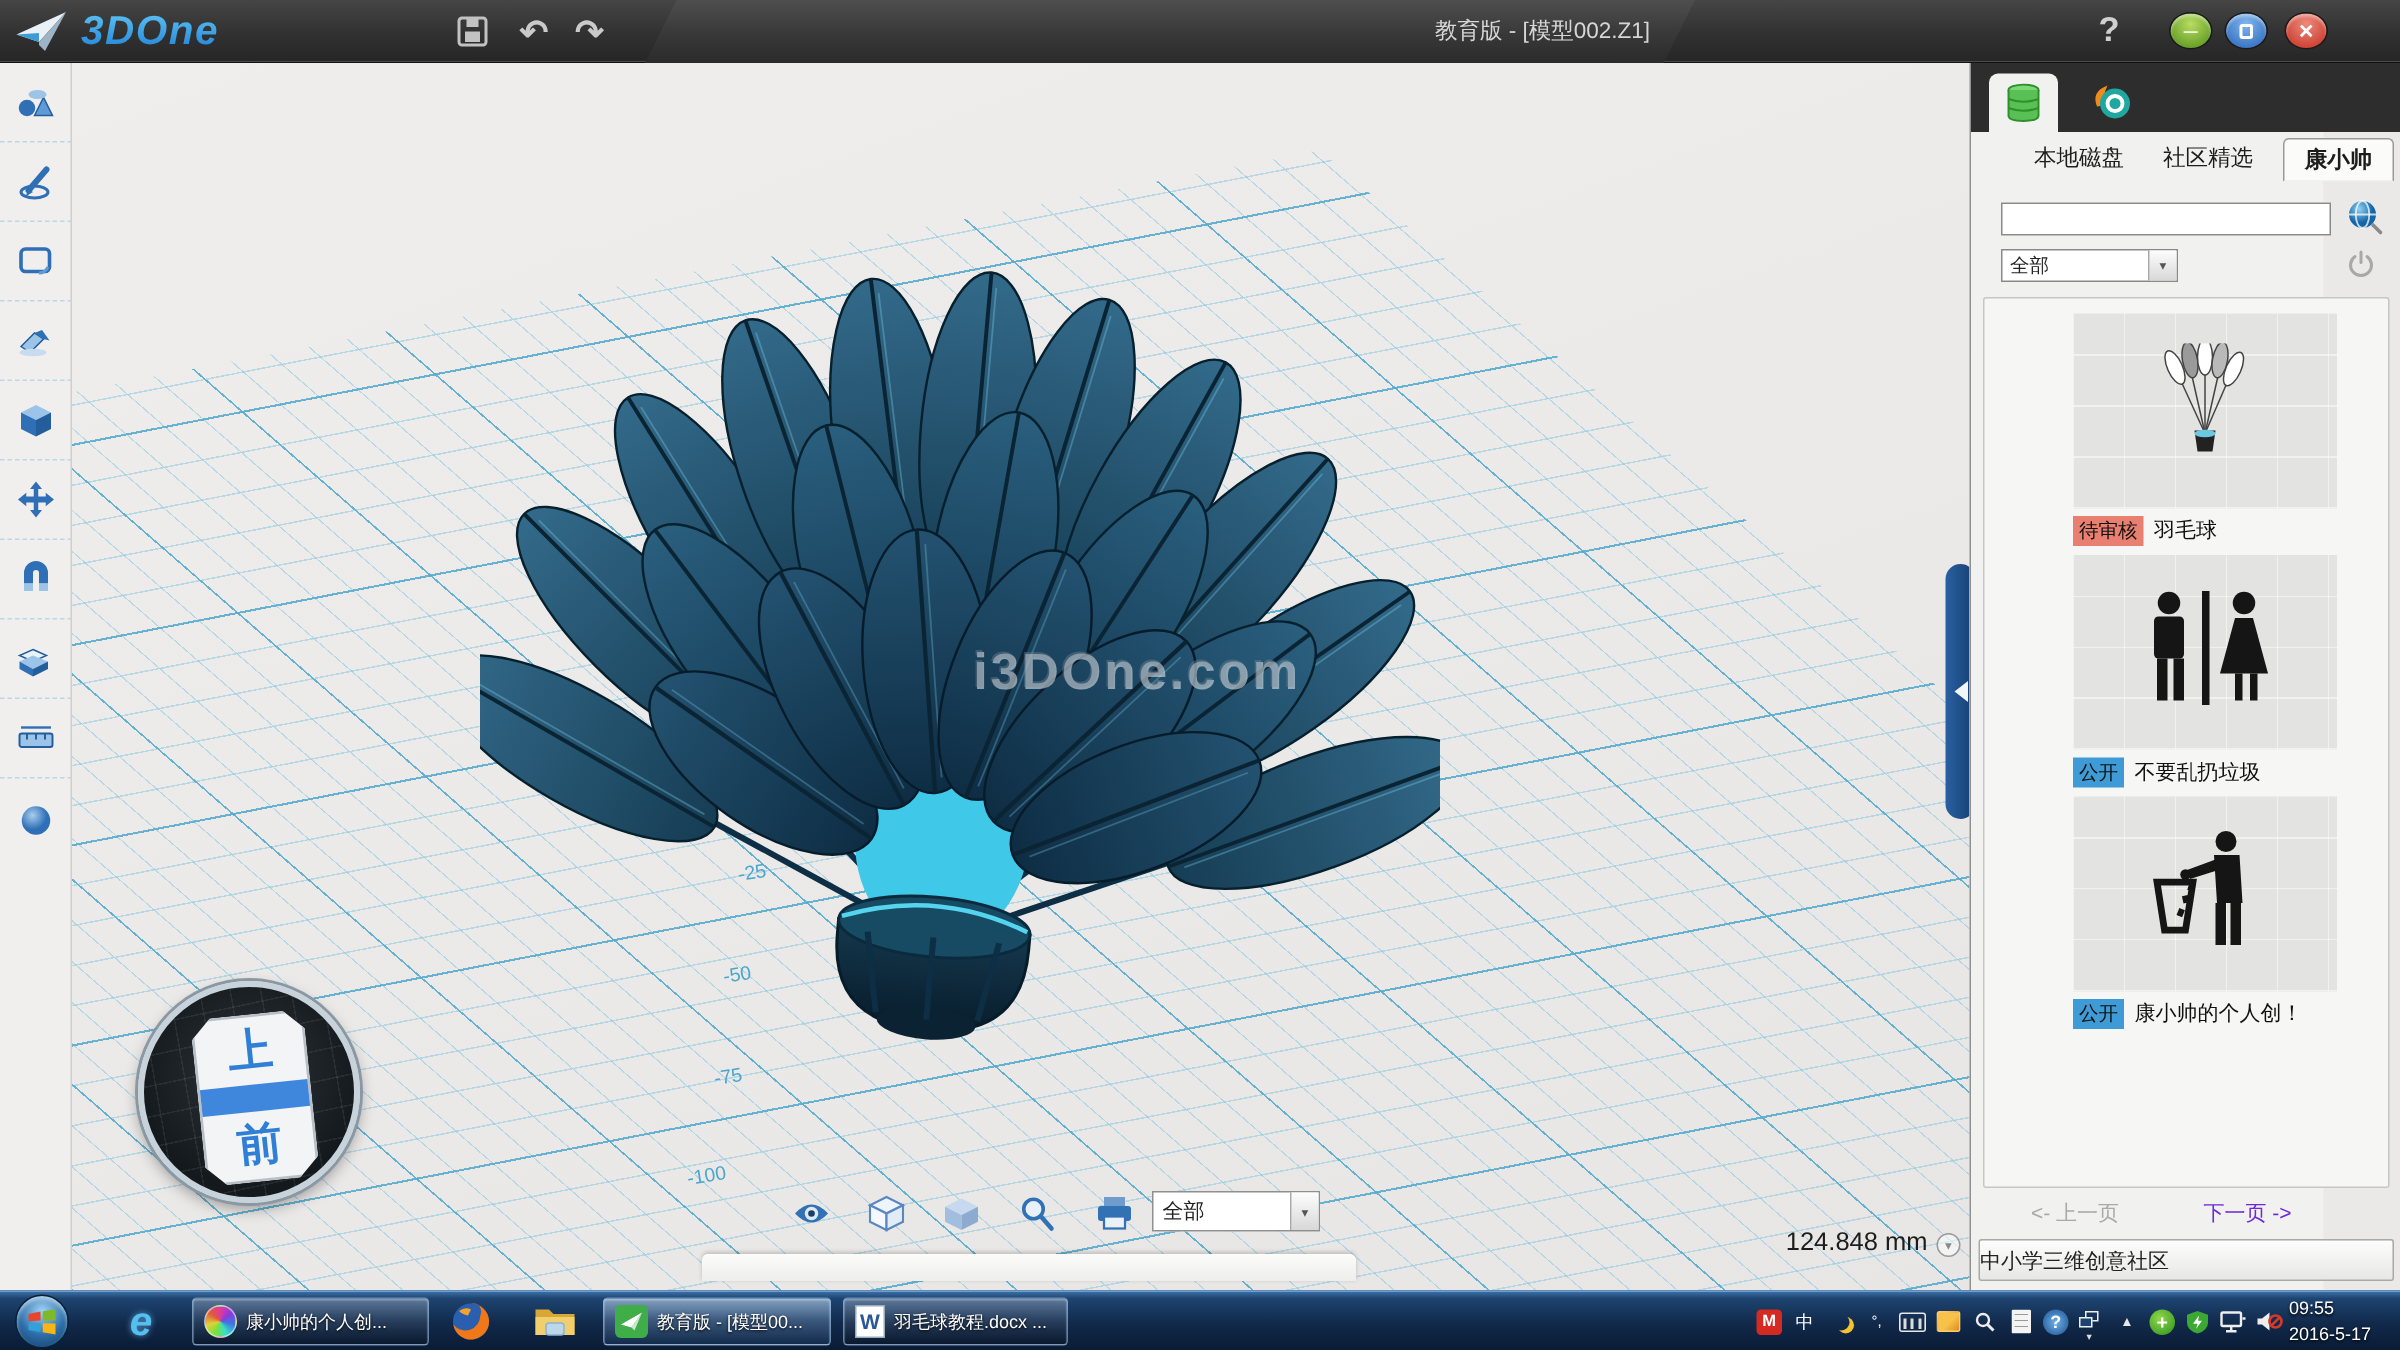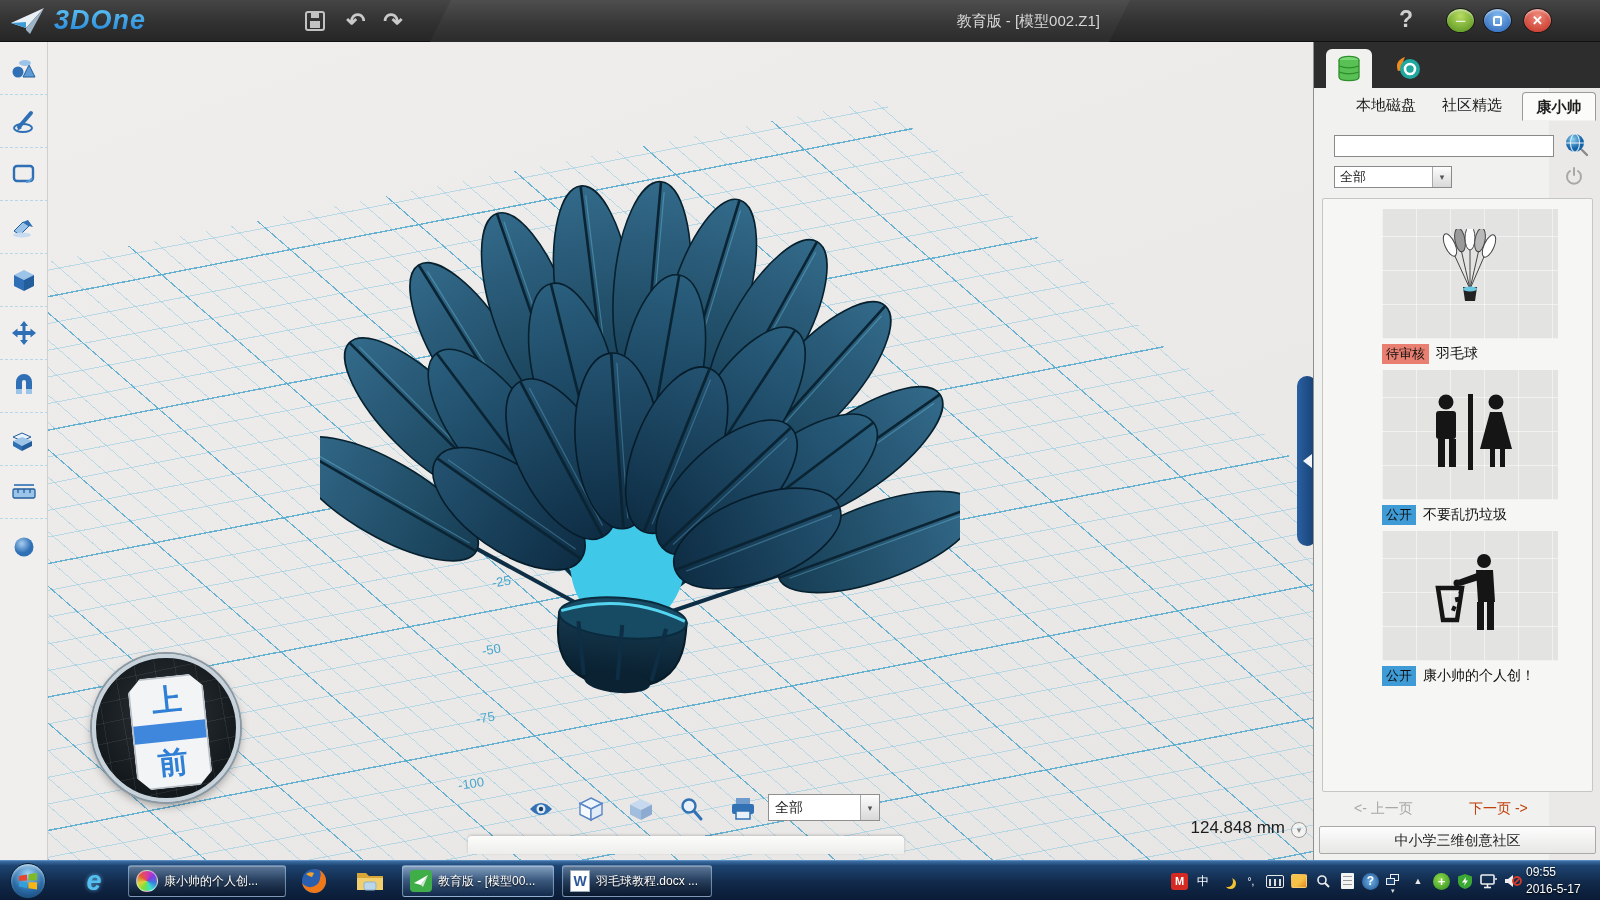--- a/index.html
+++ b/index.html
@@ -115,24 +115,24 @@
   .card { position:absolute; left:31px; width:176px; cursor:pointer;margin-left:28px; }
   .card-img { width:176px; height:130px; background:#e3e3e1; display:flex; align-items:center; justify-content:center;
     background-image:repeating-linear-gradient(0deg,rgba(255,255,255,.5) 0 1px,transparent 1px 34px),
                      repeating-linear-gradient(90deg,rgba(255,255,255,.5) 0 1px,transparent 1px 34px); }
   .card-label { margin-top:5px; display:flex; align-items:center; gap:7px; font-size:14px; color:#111; }
   .chip { padding:1px 4px; font-size:13px; color:#101010; }
   .chip.pending { background:#e87f70; }
   .chip.public { background:#3e9bd6; }
   .rp-pagination { position:absolute; left:0; top:758px; width:287px; font-size:14px; }
   .pg-prev { position:absolute; left:40px; color:#a9a9a9; cursor:pointer; }
-  .pg-next { position:absolute; left:155px; color:#c2410c; cursor:pointer; }
+  .pg-next { position:absolute; left:155px; color:#6d28d9; cursor:pointer; }
   .rp-community-btn { position:absolute; left:5px; top:784px; width:277px; height:28px;
     background:linear-gradient(#fdfdfd,#e7e7e5); border:1px solid #a9a9a7; border-radius:2px;
-    font-size:14px; color:#222; text-align:center; line-height:26px; cursor:pointer; }
+    font-size:14px; color:#222; text-align:left; line-height:26px; cursor:pointer; }
 
   
   .taskbar { position:absolute; left:0; top:860px; width:1600px; height:40px;
     background:linear-gradient(#3d70a6,#1d4471 12%,#11294a 55%,#0a1b35);
     border-top:1px solid #5d8cc0; z-index:60; display:block; }
   .orb { position:absolute; left:10px; top:2px; width:36px; height:36px; border-radius:50%;
     background:radial-gradient(circle at 50% 30%,#9fd4f7,#2c6da8 55%,#123a63);
     border:1px solid #0a2238; box-shadow:inset 0 2px 3px rgba(255,255,255,.6); cursor:pointer;
     display:flex; align-items:center; justify-content:center; }
   .pinned { position:absolute; top:3px; width:44px; height:34px; display:flex; align-items:center;
@@ -456,20 +456,21 @@
         <path d="M238 538 L238 548 Q238 590 270 602 L334 602 Q366 590 366 548 L366 538 Z" fill="url(#corkG)" stroke="#071c29" stroke-width="2"></path>
         <ellipse cx="302" cy="602" rx="33" ry="11" fill="#0a2232"></ellipse>
         <ellipse cx="302" cy="538" rx="64" ry="20" fill="#174a63" stroke="#0a2b3d" stroke-width="2"></ellipse>
         <path d="M240 536 Q302 512 364 536" fill="none" stroke="#55d4ef" stroke-width="3"></path>
         <line x1="268" y1="598" x2="258" y2="545" stroke="#0d2e44" stroke-width="4"></line>
         <line x1="302" y1="600" x2="302" y2="545" stroke="#0d2e44" stroke-width="4"></line>
         <line x1="336" y1="598" x2="346" y2="545" stroke="#0d2e44" stroke-width="4"></line>
       </g>
     </svg>
 
+    <div class="watermark">i3DOne.com</div>
 
     <div class="viewcube">
       <div class="vgrid"></div>
       <div class="vcube-box">
         <div class="vcube-top">上</div>
         <div class="vcube-band"></div>
         <div class="vcube-front">前</div>
       </div>
     </div>
 

